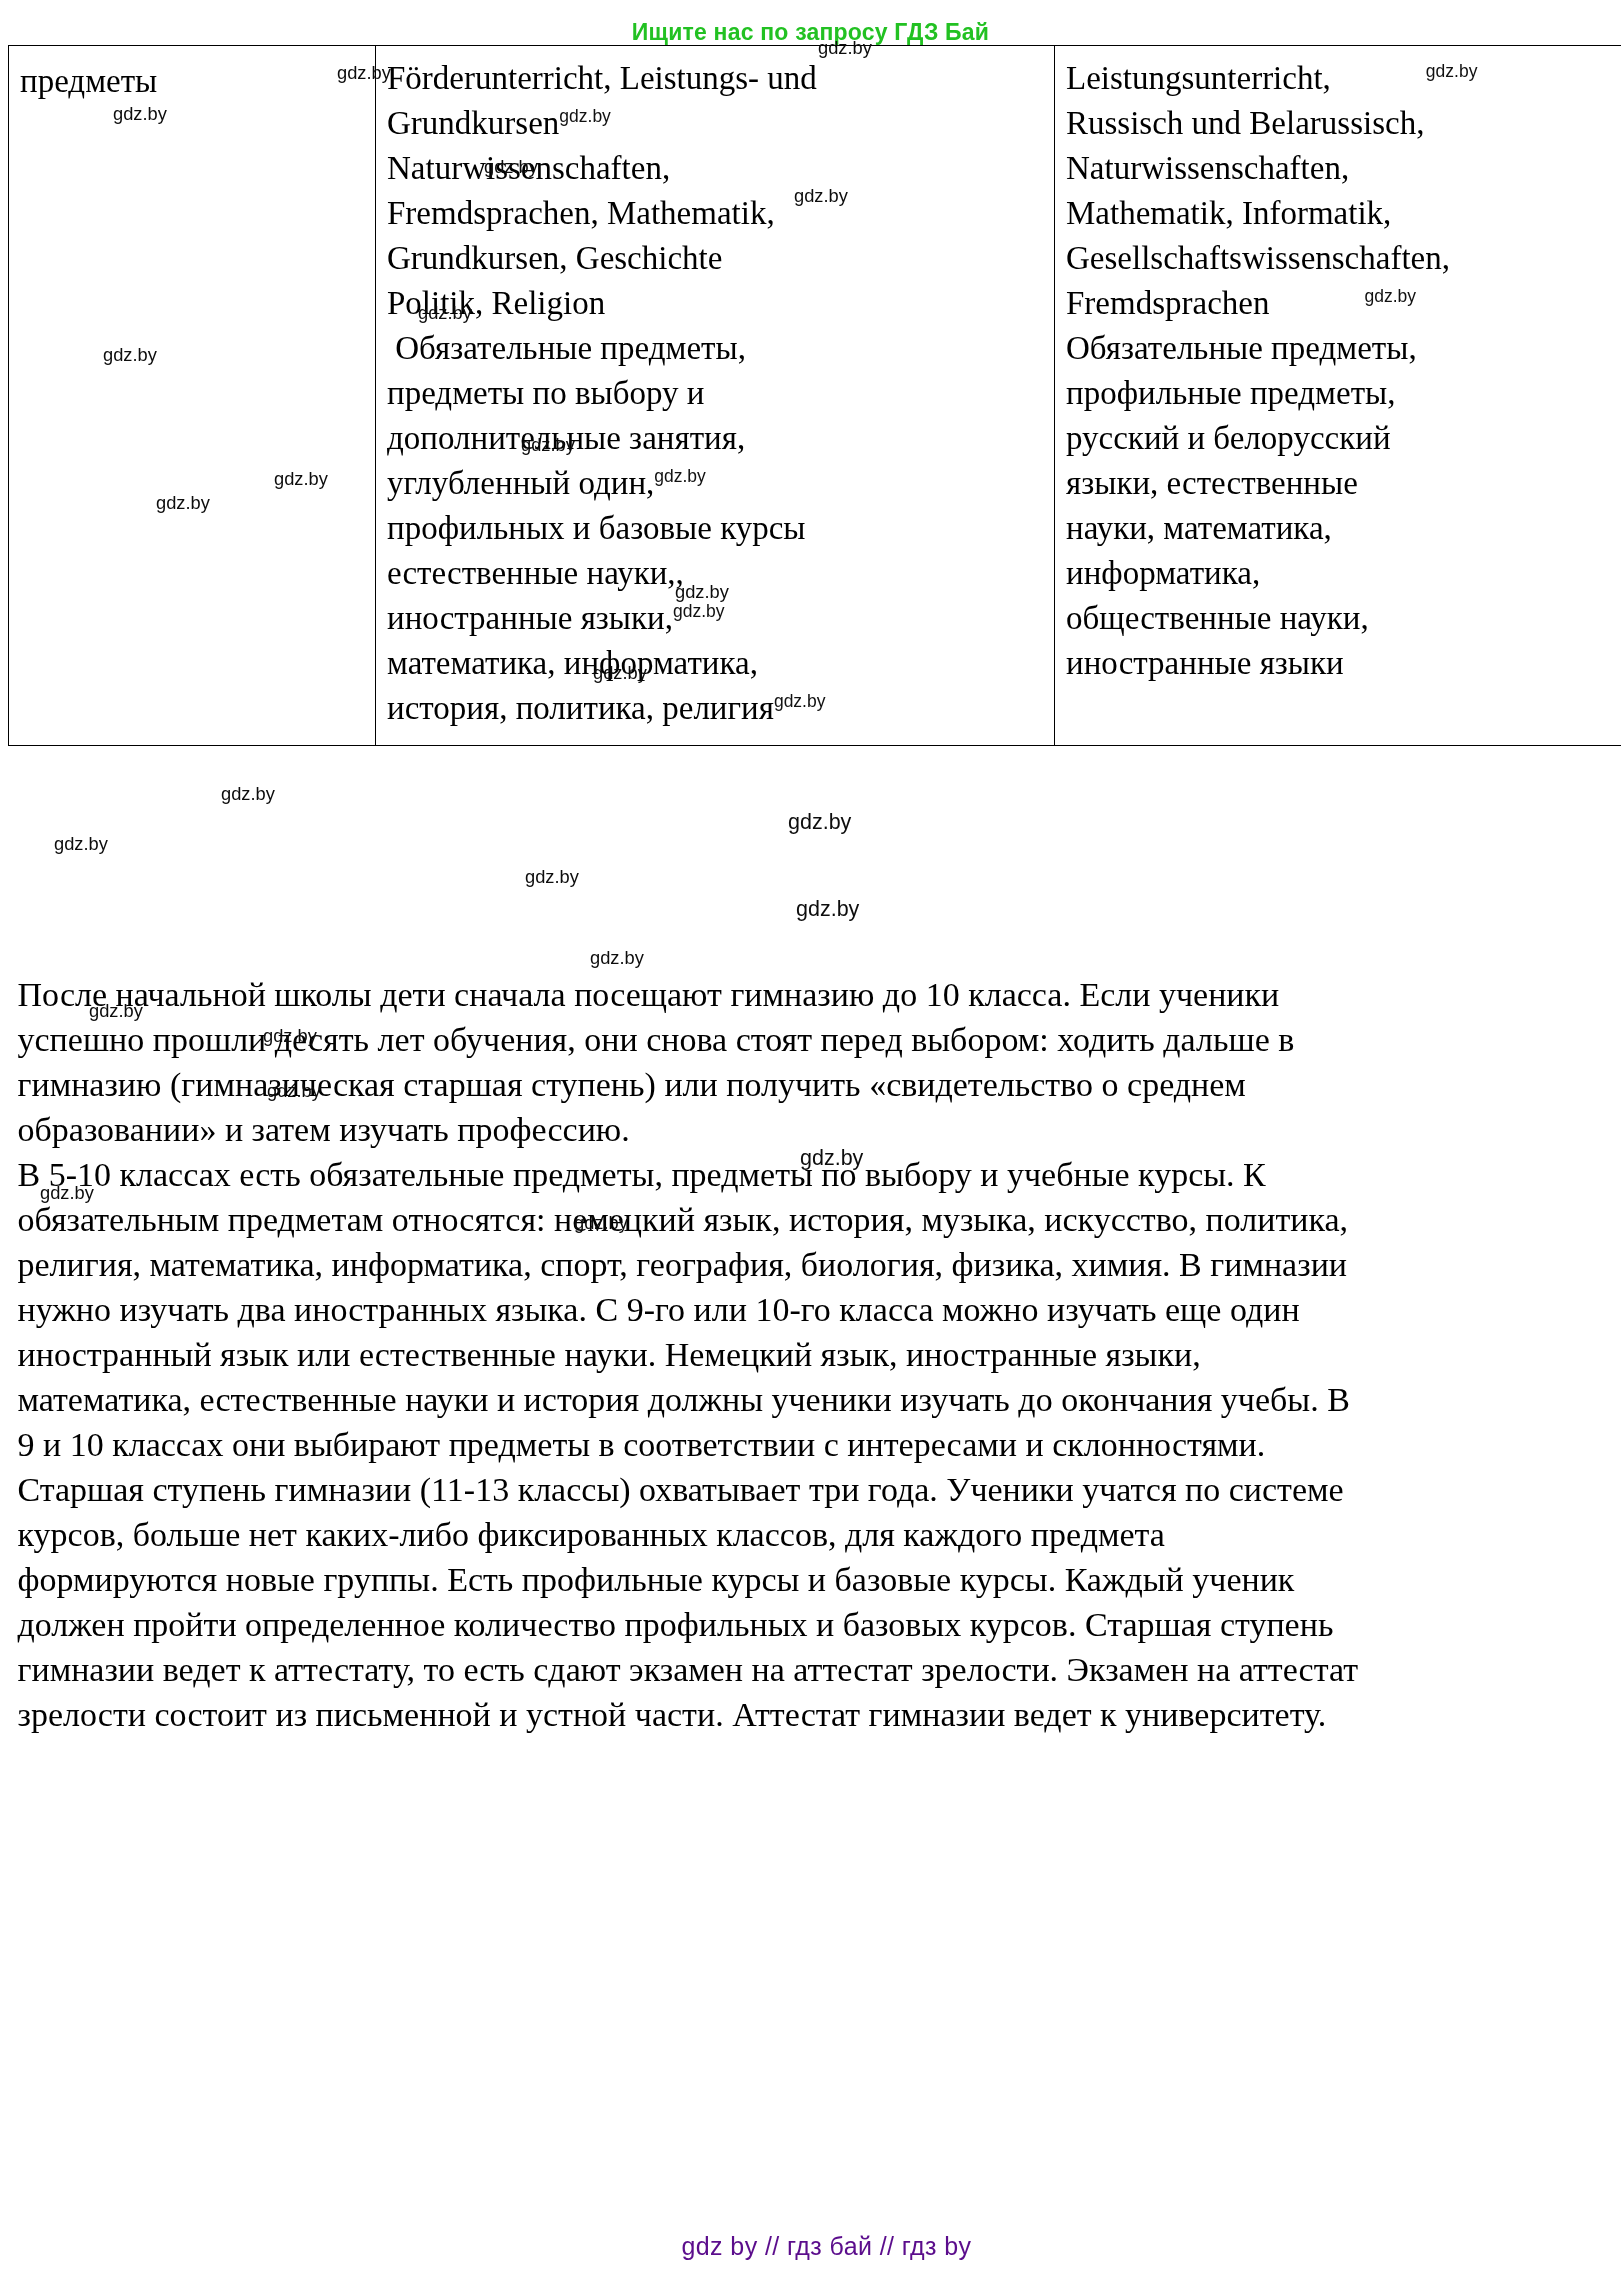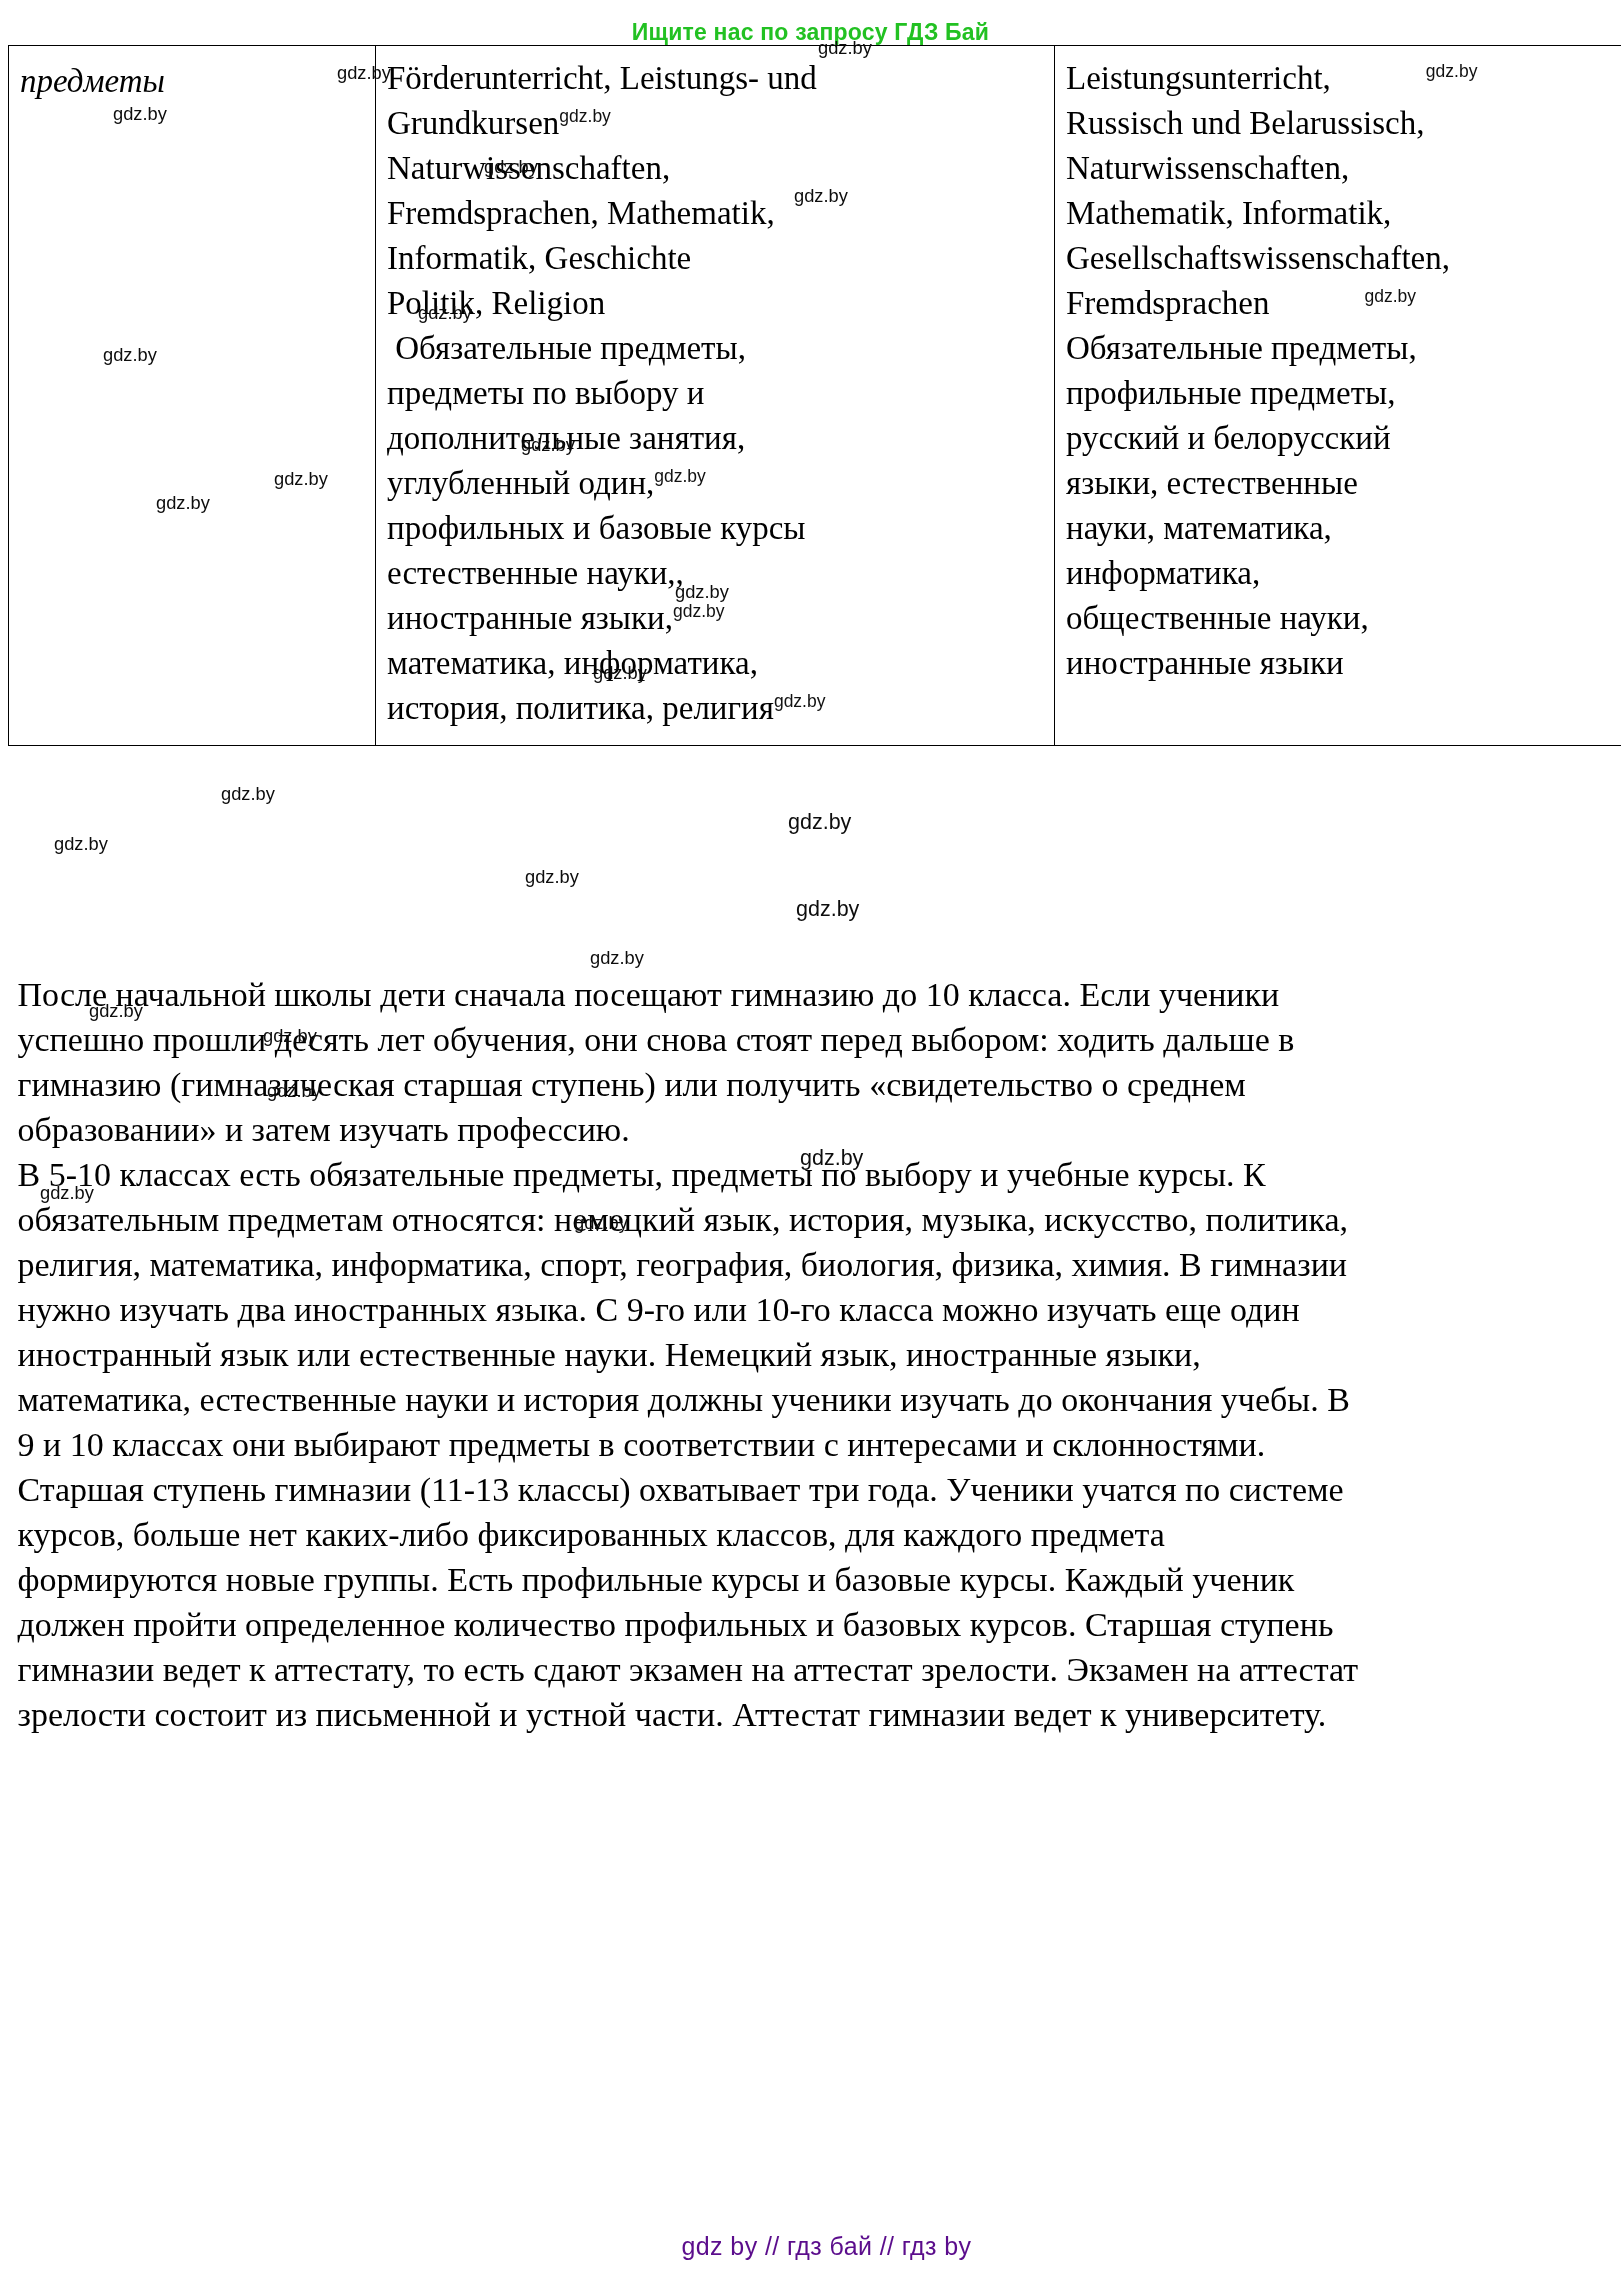--- a/index.html
+++ b/index.html
@@ -41,21 +41,21 @@
     border-collapse: collapse;
     table-layout: fixed;
   }
   .subjects-table td {
     border: 1.6px solid #000000;
     vertical-align: top;
     padding: 9.5px 11px 14.3px 11px;
     font-size: 33px;
     line-height: 45px;
   }
-  .col-label  { width: 344px; font-style: italic; }
+  .col-label  { width: 344px; }
   .col-mid    { width: 656px; }
   .col-right  { width: 578px; }
 
   .cell-line { white-space: pre-wrap; }
   .cell-label-text { display: block; padding-top: 3.2px; }
 
   
   .wm-sup {
     font-family: "Liberation Sans", "DejaVu Sans", sans-serif;
     font-size: 17.5px;
@@ -114,21 +114,21 @@
 
       <td class="col-label">
         <span class="cell-label-text">предметы</span>
       </td>
 
       <td class="col-mid">
         <div class="cell-line">Förderunterricht, Leistungs- und</div>
         <div class="cell-line"><span>Grundkursen</span><span class="wm-sup">gdz.by</span></div>
         <div class="cell-line">Naturwissenschaften,</div>
         <div class="cell-line">Fremdsprachen, Mathematik,</div>
-        <div class="cell-line">Informatik, Geschichte</div>
+        <div class="cell-line">Grundkursen, Geschichte</div>
         <div class="cell-line">Politik, Religion</div>
         <div class="cell-line"> Обязательные предметы,</div>
         <div class="cell-line">предметы по выбору и</div>
         <div class="cell-line">дополнительные занятия,</div>
         <div class="cell-line"><span>углубленный один,</span><span class="wm-sup">gdz.by</span></div>
         <div class="cell-line">профильных и базовые курсы</div>
         <div class="cell-line">естественные науки,,</div>
         <div class="cell-line"><span>иностранные языки,</span><span class="wm-sup">gdz.by</span></div>
         <div class="cell-line">математика, информатика,</div>
         <div class="cell-line"><span>история, политика, религия</span><span class="wm-sup">gdz.by</span></div>

